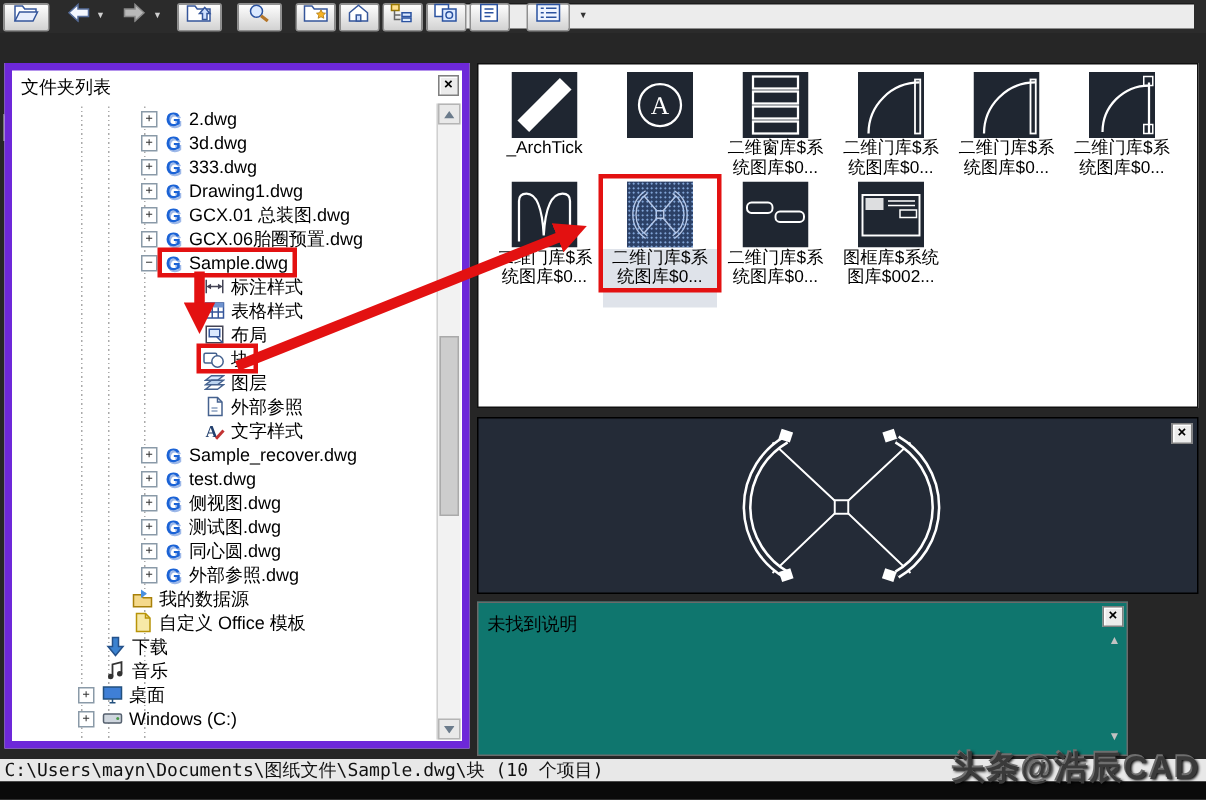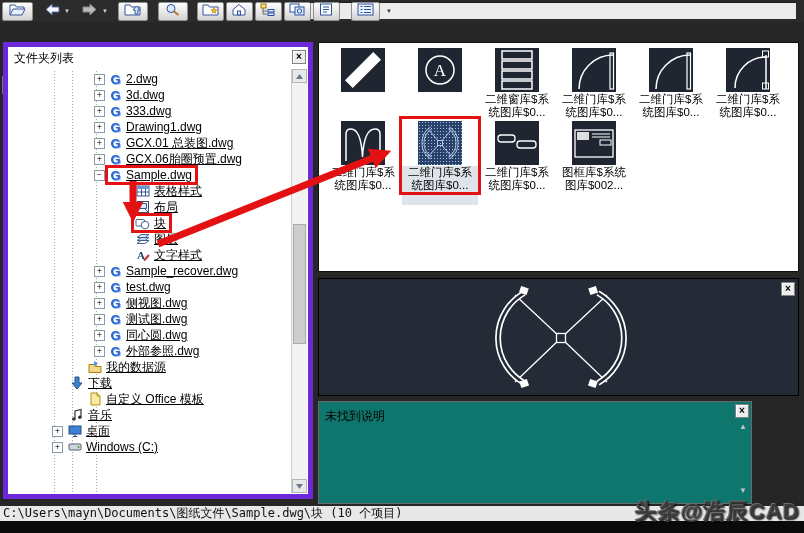--- a/index.html
+++ b/index.html
@@ -28,21 +28,21 @@
                          repeating-linear-gradient(to bottom,#aaa 0 1px,transparent 1px 3px),
                          repeating-linear-gradient(to bottom,#aaa 0 1px,transparent 1px 3px);
         background-size:1px 100%;background-repeat:no-repeat;background-position:44px 0,62px 0,86px 0;}
   .trow{height:16px;display:flex;align-items:center;font-size:12px;color:#000;white-space:nowrap;box-sizing:border-box;}
   .expander{width:9px;height:9px;border:1px solid #8a9aa8;background:#fff;font:8px/7px "DejaVu Sans Mono",monospace;
             text-align:center;color:#333;margin-right:3px;box-sizing:content-box;flex:none;}
   .titem{display:inline-flex;align-items:center;padding:0 3px 0 1px;}
   .titem.redbox{outline:3px solid #e31111;}
   .ticon{width:15px;height:14px;margin-right:4px;flex:none;display:inline-flex;align-items:center;justify-content:center;}
   .gicon{font:bold 13px/13px "Liberation Sans",sans-serif;color:#1b63d6;text-shadow:1px 1px 0 #9db8e8;width:13px;}
-  .tlabel{line-height:14px;text-decoration:underline;}
+  .tlabel{line-height:14px;}
   
   .lp-scroll{position:absolute;right:1px;top:22px;bottom:1px;width:15px;background:#f2f2f2;border-left:1px solid #d0d0d0;}
   .sbtn{position:absolute;left:0;width:15px;height:14px;background:#e9e9e9;border:1px solid #b5b5b5;box-sizing:border-box;
         display:flex;align-items:center;justify-content:center;}
   .sbtn svg{display:block;}
   .sthumb{position:absolute;left:1px;width:13px;top:155px;height:120px;background:#cdcdcd;border:1px solid #aaa;box-sizing:border-box;}
   
   .blocks-panel{position:absolute;left:318px;top:42px;width:481px;height:230px;background:#fff;border:1px solid #101010;box-sizing:border-box;}
   .grid{display:flex;flex-wrap:wrap;padding:3px 0 0 6px;}
   .gitem{width:76px;height:73px;margin-right:1px;text-align:center;box-sizing:border-box;padding-top:2px;}
@@ -205,20 +205,32 @@
           <span class="expander">−</span>
           <span class="titem redbox">
             <span class="ticon gicon">G</span>
             <span class="tlabel">Sample.dwg</span>
           </span>
         </div>
         <div class="trow" style="padding-left: 124px;">
           <span class="titem">
             <span class="ticon">
               <svg width="14" height="14" viewBox="0 0 14 14">
+                <path d="M1.5 2.5v9M12.5 2.5v9" stroke="#445" fill="none"></path>
+                <path d="M3.5 7h7" stroke="#445" fill="none"></path>
+                <path d="M1.5 7l3.2-1.8v3.6zM12.5 7l-3.2-1.8v3.6z" fill="#445"></path>
+              </svg>
+            </span>
+            <span class="tlabel">标注样式</span>
+          </span>
+        </div>
+        <div class="trow" style="padding-left: 124px;">
+          <span class="titem">
+            <span class="ticon">
+              <svg width="14" height="14" viewBox="0 0 14 14">
                 <rect x="1" y="2" width="12" height="10" fill="#fff" stroke="#35569b"></rect>
                 <rect x="1" y="2" width="12" height="3" fill="#6f93cf"></rect>
                 <path d="M1 8h12M5.5 5v7M9.5 5v7" stroke="#35569b" fill="none"></path>
               </svg>
             </span>
             <span class="tlabel">表格样式</span>
           </span>
         </div>
         <div class="trow" style="padding-left: 124px;">
           <span class="titem">
@@ -252,20 +264,32 @@
                 <path d="M1 11.5l4-3h8l-4 3z" fill="#fff" stroke="#45628f"></path>
               </svg>
             </span>
             <span class="tlabel">图层</span>
           </span>
         </div>
         <div class="trow" style="padding-left: 124px;">
           <span class="titem">
             <span class="ticon">
               <svg width="14" height="14" viewBox="0 0 14 14">
+                <path d="M3 1h6l3 3v9H3z" fill="#fff" stroke="#45628f"></path>
+                <path d="M9 1v3h3" fill="none" stroke="#45628f"></path>
+                <path d="M5 8h4M5 10h4" stroke="#8ba0c0"></path>
+              </svg>
+            </span>
+            <span class="tlabel">外部参照</span>
+          </span>
+        </div>
+        <div class="trow" style="padding-left: 124px;">
+          <span class="titem">
+            <span class="ticon">
+              <svg width="14" height="14" viewBox="0 0 14 14">
                 <text x="1" y="11" font-size="11" font-weight="bold" fill="#23406e" font-family="Liberation Serif,serif">A</text>
                 <path d="M8 12.5 13 7" stroke="#c23333" stroke-width="2"></path>
               </svg>
             </span>
             <span class="tlabel">文字样式</span>
           </span>
         </div>
         <div class="trow" style="padding-left: 84px;">
           <span class="expander">+</span>
           <span class="titem">
@@ -312,39 +336,39 @@
           <span class="titem">
             <span class="ticon">
               <svg width="14" height="14" viewBox="0 0 14 14">
                 <path d="M1 4.5h5l1.5 2H13v6H1z" fill="#f5d98b" stroke="#a88008"></path>
                 <path d="M6 1l4 2.8L6 6.6z" fill="#4a90e2"></path>
               </svg>
             </span>
             <span class="tlabel">我的数据源</span>
           </span>
         </div>
-        <div class="trow" style="padding-left: 58px;">
-          <span class="titem">
-            <span class="ticon">
-              <svg width="14" height="14" viewBox="0 0 14 14">
-                <path d="M5 1h4v6h3l-5 6-5-6h3z" fill="#3b82d0" stroke="#24518a"></path>
-              </svg>
-            </span>
-            <span class="tlabel">下载</span>
-          </span>
-        </div>
         <div class="trow" style="padding-left: 76px;">
           <span class="titem">
             <span class="ticon">
               <svg width="14" height="14" viewBox="0 0 14 14">
                 <path d="M3 1h6l3 3v9H3z" fill="#f7e9a8" stroke="#b89408"></path>
                 <path d="M9 1v3h3" fill="none" stroke="#b89408"></path>
               </svg>
             </span>
             <span class="tlabel">自定义 Office 模板</span>
+          </span>
+        </div>
+        <div class="trow" style="padding-left: 58px;">
+          <span class="titem">
+            <span class="ticon">
+              <svg width="14" height="14" viewBox="0 0 14 14">
+                <path d="M5 1h4v6h3l-5 6-5-6h3z" fill="#3b82d0" stroke="#24518a"></path>
+              </svg>
+            </span>
+            <span class="tlabel">下载</span>
           </span>
         </div>
         <div class="trow" style="padding-left: 58px;">
           <span class="titem">
             <span class="ticon">
               <svg width="14" height="14" viewBox="0 0 14 14">
                 <path d="M5 11V3l6-1.5V9" fill="none" stroke="#333" stroke-width="1.2"></path>
                 <circle cx="3.8" cy="11" r="1.8" fill="#333"></circle>
                 <circle cx="9.8" cy="9.2" r="1.8" fill="#333"></circle>
               </svg>
@@ -393,20 +417,24 @@
   </div>
 
   <div class="blocks-panel">
     <div class="grid">
         <div class="gitem">
           <div class="thumb">
             <svg width="44" height="44" viewBox="0 0 44 44">
               <rect width="44" height="44" fill="#1f2631"></rect>
               <rect x="2" y="16.5" width="40" height="11" fill="#fff" transform="rotate(-45 22 22)"></rect>
             </svg>
+          </div>
+          <div class="glabel">
+            <div>_ArchTick</div>
+            <div>&nbsp;</div>
           </div>
         </div>
         <div class="gitem">
           <div class="thumb">
             <svg width="44" height="44" viewBox="0 0 44 44">
               <rect width="44" height="44" fill="#1f2631"></rect>
               <circle cx="22" cy="22" r="14" fill="none" stroke="#fff" stroke-width="1.5"></circle>
               <text x="22" y="28" font-size="17" fill="#fff" text-anchor="middle" font-family="Liberation Serif,serif">A</text>
             </svg>
           </div>

